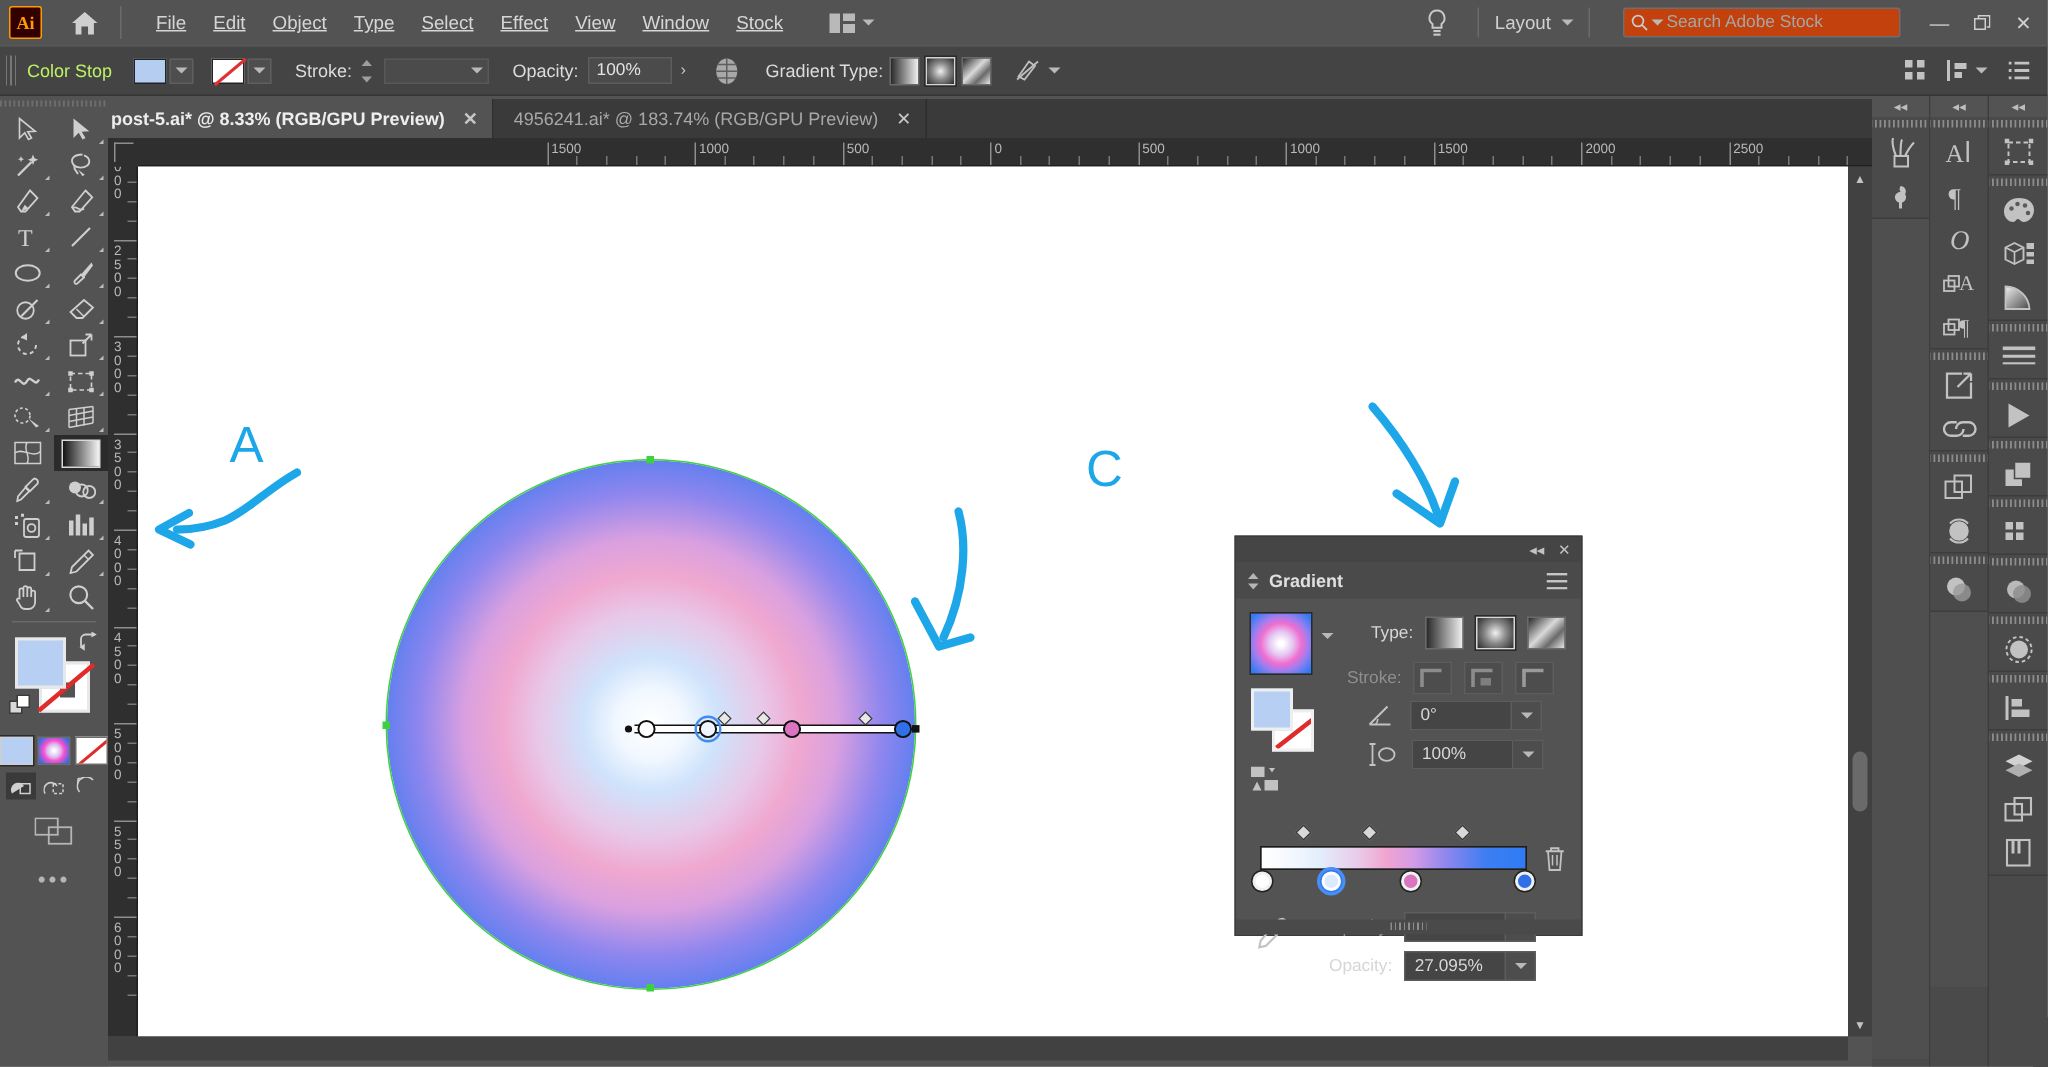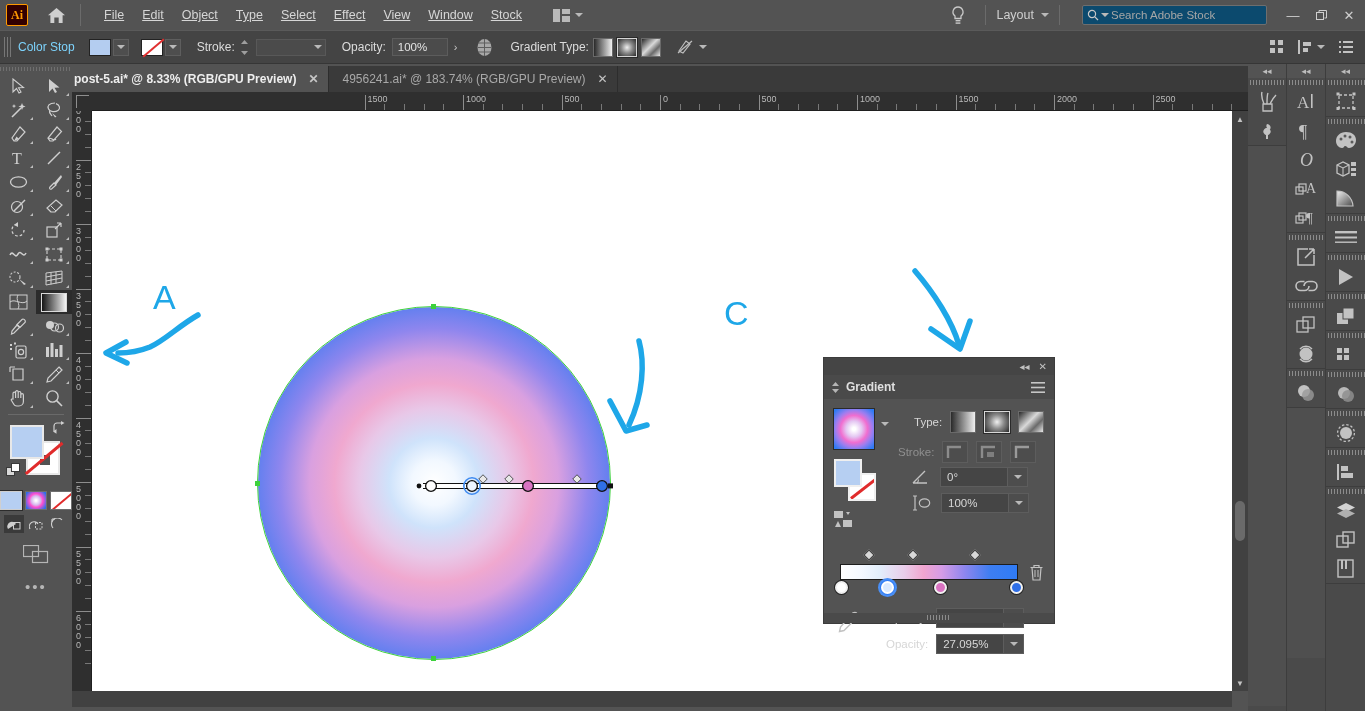--- a/index.html
+++ b/index.html
@@ -37,41 +37,41 @@
   .arrange-glyph i { position:absolute; background:#b9b9b9; display:block; }
   .arrange-glyph i:nth-child(1){ left:0; top:0; width:7px; height:13px; }
   .arrange-glyph i:nth-child(2){ left:9px; top:0; width:8px; height:5px; }
   .arrange-glyph i:nth-child(3){ left:9px; top:7px; width:8px; height:6px; }
   .chev { width:0;height:0;border-left:4px solid transparent;border-right:4px solid transparent;border-top:4px solid #b9b9b9; }
   .mb-right { margin-left: auto; display: flex; align-items: center; height: 30px; }
   .bulb { margin-right: 10px; }
   .vsep { width:1px; height:20px; background:#6b6b6b; margin:0 10px; }
   .layout-pick { display:flex; align-items:center; gap:7px; color:#d0d0d0; font-size:12.5px; }
   .stock-search {
-    margin-left: 12px; width: 185px; height: 20px; background: #0c4a6e;
+    margin-left: 12px; width: 185px; height: 20px; background: #c2410c;
     border: 1px solid #6e6e6e; border-radius: 2px; display: flex; align-items: center;
     padding: 0 4px; gap: 2px;
   }
   .stock-search input {
     background: transparent; border: 0; outline: none; color: #c9c9c9;
     font-size: 11.5px; font-family: "Liberation Sans", sans-serif; width: 150px;
   }
   .stock-search input::placeholder { color: #a6a6a6; }
   .wbtns { display: flex; align-items: center; margin-left: 12px; margin-right: 2px; }
   .wbtn { width: 28px; height: 26px; display: flex; align-items: center; justify-content: center; color: #cfcfcf; font-size: 13px; }
 
   
   .controlbar {
     position: absolute; left: 0; top: 30px; width: 1365px; height: 34px;
     background: #444444; border-top: 1px solid #5a5a5a; border-bottom: 1px solid #363636;
     display: flex; align-items: center;
   }
   .cb-grip { width: 8px; height: 20px; margin-left: 4px;
     background: repeating-linear-gradient(to right,#777 0 1px,transparent 1px 3px); }
-  .cb-label { color: #7dd3fc; font-size: 12px; margin-left: 6px; }
+  .cb-label { color: #bef264; font-size: 12px; margin-left: 6px; }
   .swatch-box {
     width: 22px; height: 17px; border: 1px solid #222; background: #b4cdf0; margin-left: 14px;
   }
   .mini-chev {
     width: 16px; height: 17px; background: #4e4e4e; border: 1px solid #5e5e5e;
     display:flex;align-items:center;justify-content:center; margin-left: 2px;
   }
   .none-swatch {
     width: 22px; height: 17px; background: #ffffff; margin-left: 12px;
     position: relative; border: 1px solid #222;

